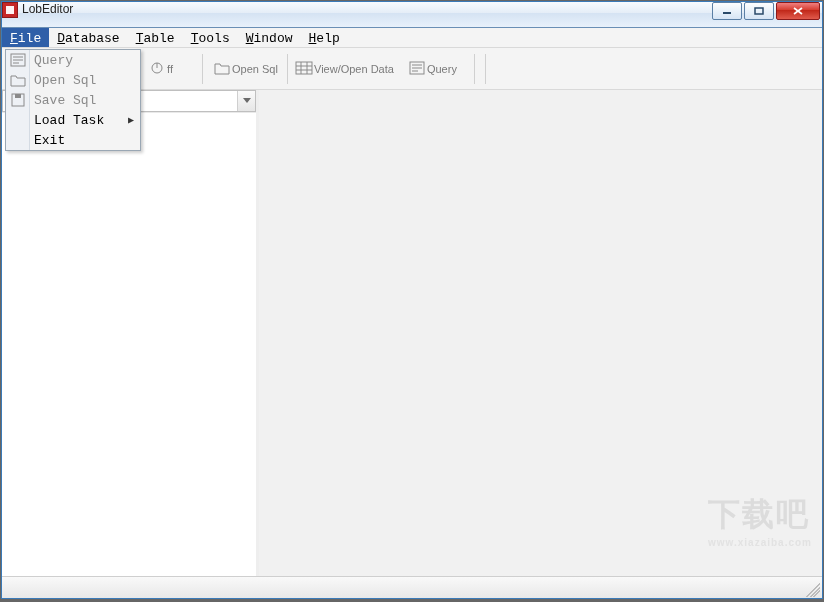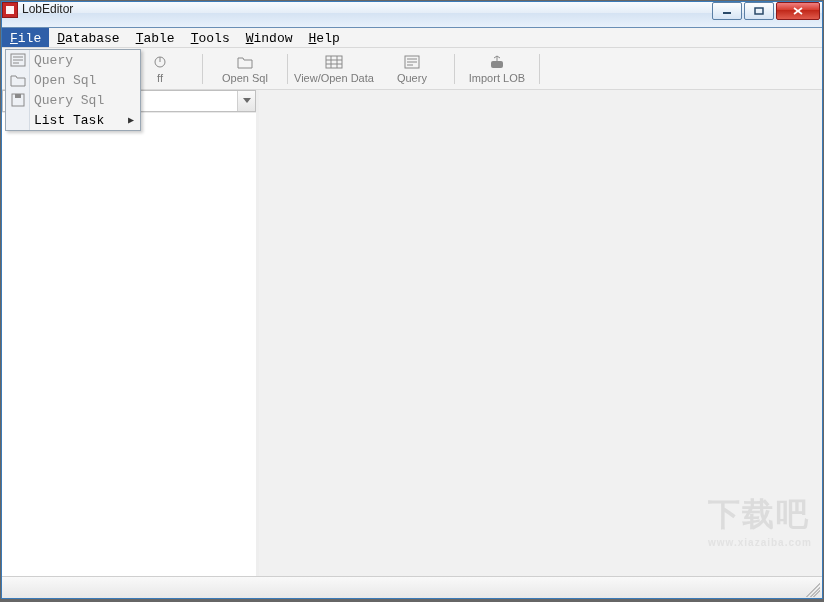--- a/index.html
+++ b/index.html
@@ -71,21 +71,21 @@
   
   .toolbar {
     height: 42px;
     background: #f4f4f4;
     border-bottom: 1px solid #d9d9d9;
     display:flex; align-items:center;
     padding: 0 6px;
     gap: 2px;
   }
   .tool {
-    display:flex; flex-direction:column; align-items:center; justify-content:center;
+    display:flex; flex-direction:row; align-items:center; justify-content:center;
     min-width: 72px; height: 40px;
     color:#7a7a7a;
     cursor: default;
   }
   .tool .ticon { width:20px; height:18px; margin-bottom:1px; display:flex; align-items:center; justify-content:center; }
   .tool .tlabel { font-size: 11px; font-family: "Segoe UI", Tahoma, sans-serif; white-space:nowrap; }
   .tool-sep { width:1px; height:30px; background:#d0d0d0; margin:0 4px; }
   
   .content {
     flex:1; display:flex;
@@ -250,29 +250,20 @@
           <svg width="16" height="14">
             <rect x="1" y="1" width="14" height="12" fill="none" stroke="#8a8a8a"></rect>
             <line x1="3" y1="4" x2="13" y2="4" stroke="#8a8a8a"></line>
             <line x1="3" y1="7" x2="13" y2="7" stroke="#8a8a8a"></line>
             <line x1="3" y1="10" x2="9" y2="10" stroke="#8a8a8a"></line>
           </svg>
         </div>
         <div class="tlabel">Query</div>
       </div>
       <div class="tool-sep"></div>
-      <div class="tool">
-        <div class="ticon">
-          <svg width="16" height="14">
-            <rect x="2" y="6" width="12" height="7" rx="2" fill="#8a8a8a"></rect>
-            <path d="M8 1v5M5 3l3-2 3 2" fill="none" stroke="#8a8a8a"></path>
-          </svg>
-        </div>
-        <div class="tlabel">Import LOB</div>
-      </div>
       <div class="tool-sep"></div>
     </div>
 
   <div class="content">
     <div class="left-panel">
       <div class="combo">
         <div class="combo-input"></div>
         <div class="combo-btn">
           <svg width="8" height="6">
               <polygon points="0,0 8,0 4,5" fill="#6a6a6a"></polygon>
@@ -314,21 +305,24 @@
         </span>
         <span>Open Sql</span>
       </div>
       <div class="dd-item disabled">
         <span class="dd-icon">
           <svg width="16" height="14">
             <rect x="2" y="1" width="12" height="12" fill="none" stroke="#8a8a8a"></rect>
             <rect x="5" y="1" width="6" height="4" fill="#8a8a8a"></rect>
           </svg>
         </span>
-        <span>Query Sql</span>
+        <span>Save Sql</span>
       </div>
       <div class="dd-item">
-        <span>List Task</span>
+        <span>Load Task</span>
         <span class="arrow">▶</span>
       </div>
+      <div class="dd-item">
+        <span>Exit</span>
+      </div>
     </div>
 
 </div>
 
 </body></html>

